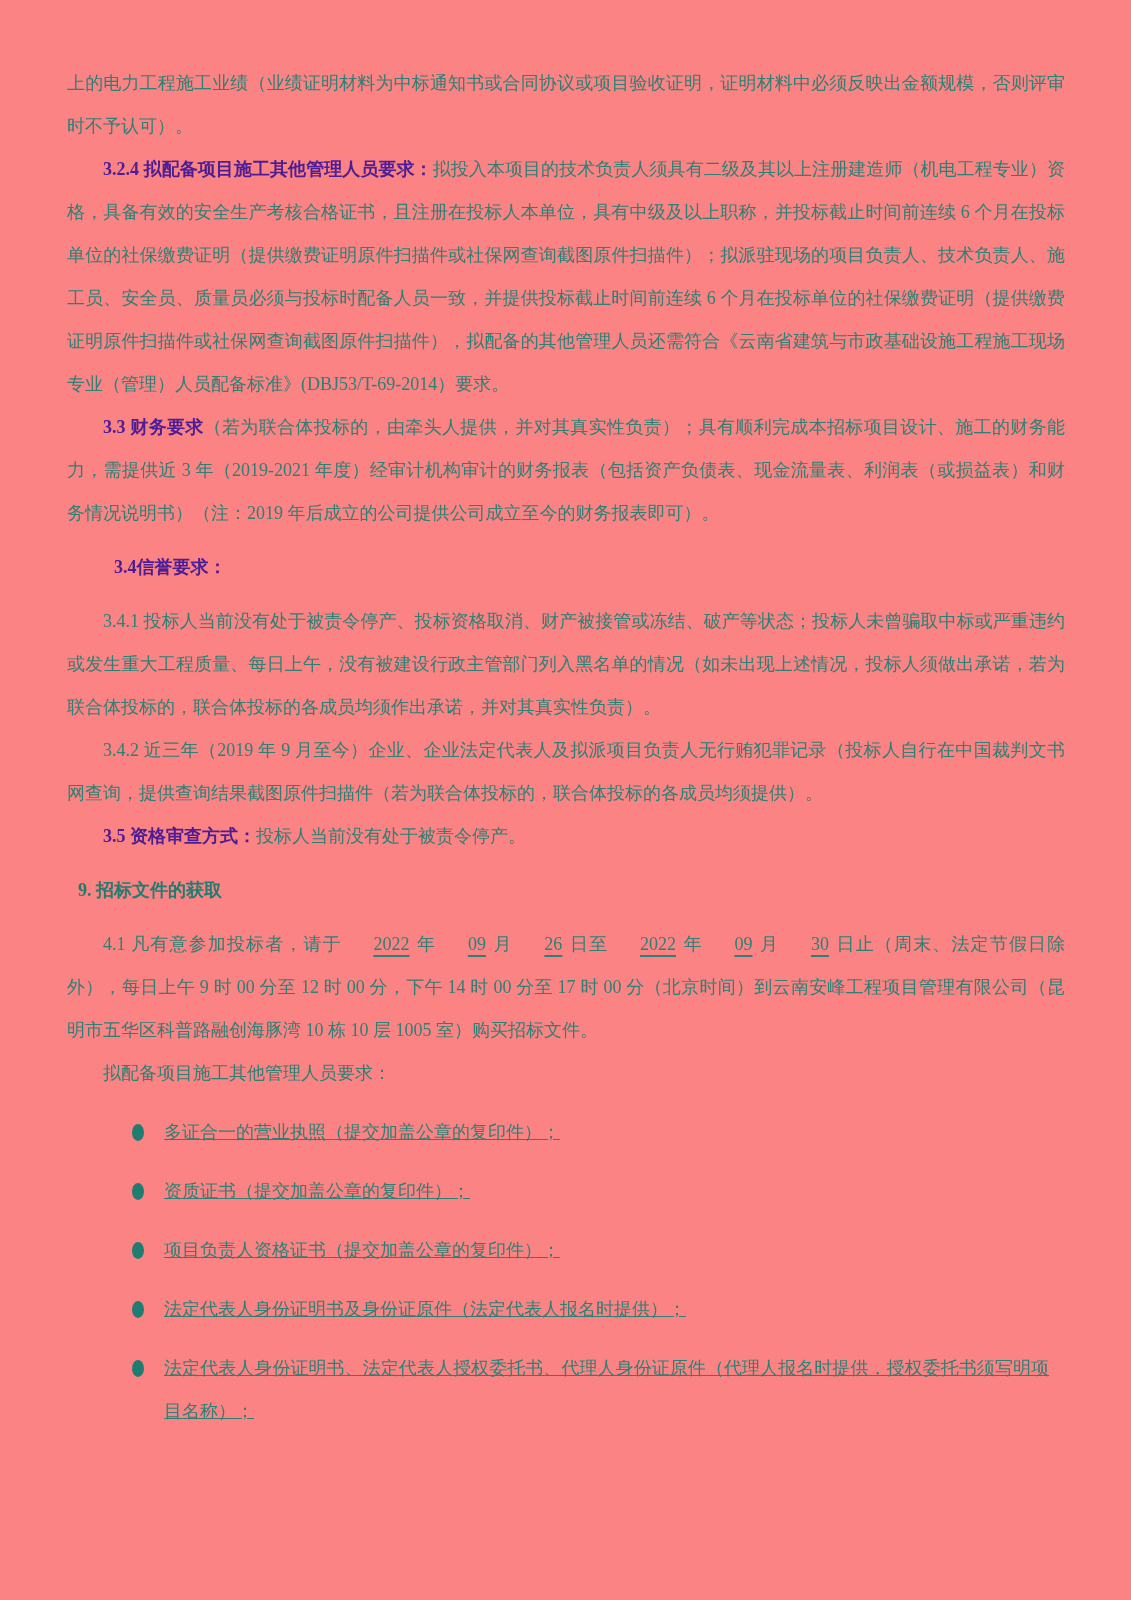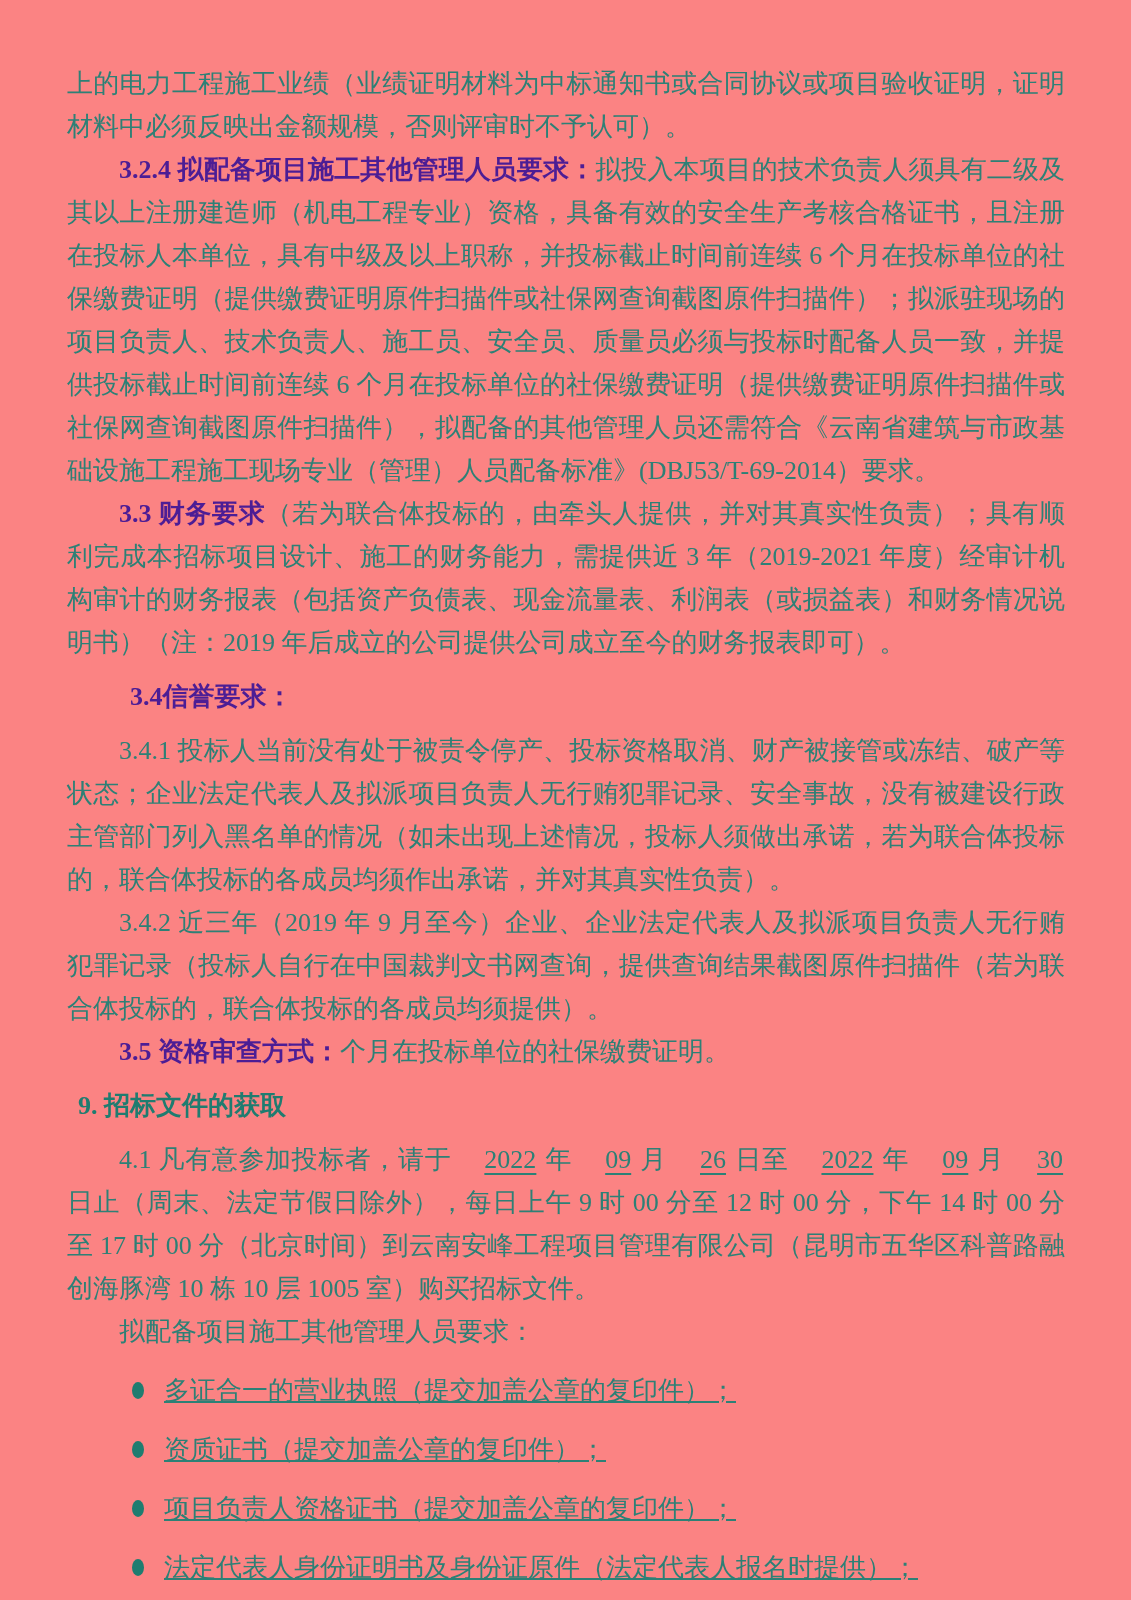--- a/index.html
+++ b/index.html
@@ -3,21 +3,21 @@
 <meta charset="utf-8">
 <style>
   html, body { margin: 0; padding: 0; }
   .page {
     position: relative;
     width: 1131px;
     height: 1600px;
     background: #fb8383;
     color: #2d8076;
     font-family: "Liberation Serif", "DejaVu Serif", serif;
-    font-size: 26px;
+    font-size: 18px;
     overflow: hidden;
     box-sizing: border-box;
   }
   .content {
     padding: 62px 66px 0 67px;
     box-sizing: border-box;
   }
   .para {
     margin: 0;
     line-height: 43px;
@@ -67,26 +67,26 @@
   <div class="content">
 
     <p class="para no-indent">上的电力工程施工业绩（业绩证明材料为中标通知书或合同协议或项目验收证明，证明材料中必须反映出金额规模，否则评审时不予认可）。</p>
 
     <p class="para"><strong>3.2.4 拟配备项目施工其他管理人员要求：</strong><span>拟投入本项目的技术负责人须具有二级及其以上注册建造师（机电工程专业）资格，具备有效的安全生产考核合格证书，且注册在投标人本单位，具有中级及以上职称，并投标截止时间前连续 6 个月在投标单位的社保缴费证明（提供缴费证明原件扫描件或社保网查询截图原件扫描件）；拟派驻现场的项目负责人、技术负责人、施工员、安全员、质量员必须与投标时配备人员一致，并提供投标截止时间前连续 6 个月在投标单位的社保缴费证明（提供缴费证明原件扫描件或社保网查询截图原件扫描件），拟配备的其他管理人员还需符合《云南省建筑与市政基础设施工程施工现场专业（管理）人员配备标准》(DBJ53/T-69-2014）要求。</span></p>
 
     <p class="para"><strong>3.3 财务要求</strong><span>（若为联合体投标的，由牵头人提供，并对其真实性负责）；具有顺利完成本招标项目设计、施工的财务能力，需提供近 3 年（2019-2021 年度）经审计机构审计的财务报表（包括资产负债表、现金流量表、利润表（或损益表）和财务情况说明书）（注：2019 年后成立的公司提供公司成立至今的财务报表即可）。</span></p>
 
     <p class="para heading" style="text-indent:2em;"><strong>3.4信誉要求：</strong></p>
 
-    <p class="para">3.4.1 投标人当前没有处于被责令停产、投标资格取消、财产被接管或冻结、破产等状态；企业法定代表人及拟派项目负责人无行贿犯罪记录、安全事故，没有被建设行政主管部门列入黑名单的情况（如未出现上述情况，投标人须做出承诺，若为联合体投标的，联合体投标的各成员均须作出承诺，并对其真实性负责）。</p>
+    <p class="para">3.4.1 投标人当前没有处于被责令停产、投标资格取消、财产被接管或冻结、破产等状态；投标人未曾骗取中标或严重违约或发生重大工程质量、每日上午，没有被建设行政主管部门列入黑名单的情况（如未出现上述情况，投标人须做出承诺，若为联合体投标的，联合体投标的各成员均须作出承诺，并对其真实性负责）。</p>
 
     <p class="para">3.4.2 近三年（2019 年 9 月至今）企业、企业法定代表人及拟派项目负责人无行贿犯罪记录（投标人自行在中国裁判文书网查询，提供查询结果截图原件扫描件（若为联合体投标的，联合体投标的各成员均须提供）。</p>
 
 
-    <p class="para"><strong>3.5 资格审查方式：</strong><span>个月在投标单位的社保缴费证明。</span></p>
+    <p class="para"><strong>3.5 资格审查方式：</strong><span>投标人当前没有处于被责令停产。</span></p>
 
     <p class="para heading">9. 招标文件的获取</p>
 
     <p class="para"><span>4.1 凡有意参加投标者，请于</span> <span class="u">2022</span> <span>年</span> <span class="u">09</span> <span>月</span> <span class="u">26</span> <span>日至</span> <span class="u">2022</span> <span>年</span> <span class="u">09</span> <span>月</span> <span class="u">30</span> <span>日止（周末、法定节假日除外），每日上午 9 时 00 分至 12 时 00 分，下午 14 时 00 分至 17 时 00 分（北京时间）到云南安峰工程项目管理有限公司（昆明市五华区科普路融创海豚湾 10 栋 10 层 1005 室）购买招标文件。</span></p>
 
     <p class="para">拟配备项目施工其他管理人员要求：</p>
 
     <div class="bullet">
       <span class="dot"></span>
       <span>多证合一的营业执照（提交加盖公章的复印件）；</span>

